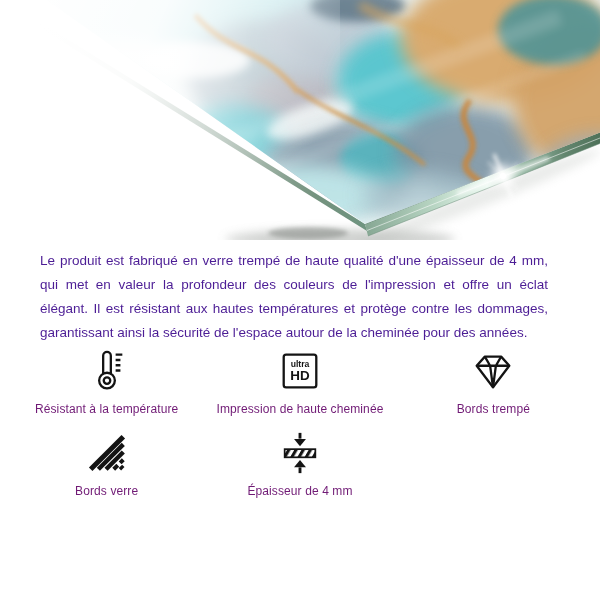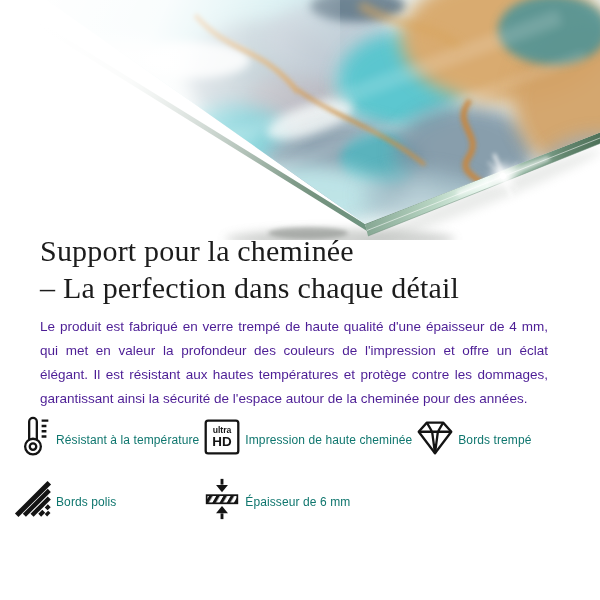--- a/index.html
+++ b/index.html
@@ -27,28 +27,28 @@
     position:relative;z-index:2;
   }
   .features{
     margin-top:1px;
     padding:0 10px;
     display:grid;
     grid-template-columns:repeat(3,1fr);
     row-gap:12px;
   }
   .feature{
-    display:flex;flex-direction:row;align-items:center;
+    display:flex;flex-direction:column;align-items:center;
   }
   .icon-box{
     height:50px;display:flex;align-items:center;justify-content:center;
   }
   .feature .label{
     margin-top:6px;
-    font-size:12px;color:#0f766e;letter-spacing:.1px;
+    font-size:12px;color:#701a75;letter-spacing:.1px;
     text-align:center;white-space:nowrap;
   }
   .ico{stroke:#141414;fill:none;stroke-width:2.4;}
 </style>
 </head>
 <body>
 
 <div class="page">
 
   <div class="hero">
@@ -139,21 +139,20 @@
         <path d="M494,154 L512,198" stroke="#ffffff" stroke-width="3" opacity="0.9" filter="url(#b2)"></path>
         <path d="M488,162 L518,190" stroke="#ffffff" stroke-width="1.4" opacity="0.8" filter="url(#b2)"></path>
         <path d="M518,163 L488,189" stroke="#ffffff" stroke-width="1.4" opacity="0.8" filter="url(#b2)"></path>
         <circle cx="503" cy="176" r="3" fill="#ffffff"></circle>
       </g>
 
       <rect x="0" y="-10" width="340" height="250" fill="url(#fadeL)"></rect>
     </svg>
   </div>
 
-  <h1 class="title"><span>Support pour la cheminée</span><br><span>– La perfection dans chaque détail</span></h1>
 
   <p class="desc">Le produit est fabriqué en verre trempé de haute qualité d'une épaisseur de 4 mm, qui met en valeur la profondeur des couleurs de l'impression et offre un éclat élégant. Il est résistant aux hautes températures et protège contre les dommages, garantissant ainsi la sécurité de l'espace autour de la cheminée pour des années.</p>
 
   <div class="features">
 
     <div class="feature">
       <div class="icon-box">
         <svg width="46" height="46" viewBox="0 0 48 48">
           <path class="ico" d="M20,27 V8 A4,4 0 0 1 28,8 V27"></path>
           <circle class="ico" cx="24" cy="34" r="8.2"></circle>
@@ -189,35 +188,35 @@
     <div class="feature">
       <div class="icon-box">
         <svg width="46" height="46" viewBox="0 0 48 48">
           <path d="M7,41 L41,7" stroke="#141414" stroke-width="5.2" fill="none"></path>
           <path d="M15,41 L41,15" stroke="#141414" stroke-width="4.6" fill="none"></path>
           <path d="M23,41 L41,23" stroke="#141414" stroke-width="4.6" fill="none"></path>
           <path d="M31,41 L41,31" stroke="#141414" stroke-width="4.2" fill="none" stroke-dasharray="6 3.5"></path>
           <path d="M37.5,41 L41,37.5" stroke="#141414" stroke-width="3.5" fill="none"></path>
         </svg>
       </div>
-      <div class="label">Bords polis</div>
+      <div class="label">Bords verre</div>
     </div>
 
     <div class="feature">
       <div class="icon-box">
         <svg width="46" height="46" viewBox="0 0 48 48">
           <defs>
             <pattern id="hatch" patternUnits="userSpaceOnUse" width="6.5" height="12" patternTransform="rotate(30)">
               <rect x="0" y="0" width="3.2" height="12" fill="#141414"></rect>
             </pattern>
           </defs>
           <rect x="8" y="20" width="32" height="8.5" fill="url(#hatch)" stroke="#141414" stroke-width="1.8"></rect>
           <path d="M24,3 V9" stroke="#141414" stroke-width="3"></path>
           <polygon points="17.8,9.3 30.2,9.3 24,17" fill="#141414"></polygon>
           <path d="M24,45 V39" stroke="#141414" stroke-width="3"></path>
           <polygon points="17.8,38.8 30.2,38.8 24,31.2" fill="#141414"></polygon>
         </svg>
       </div>
-      <div class="label">Épaisseur de 6 mm</div>
+      <div class="label">Épaisseur de 4 mm</div>
     </div>
 
   </div>
 </div>
 
 </body></html>

